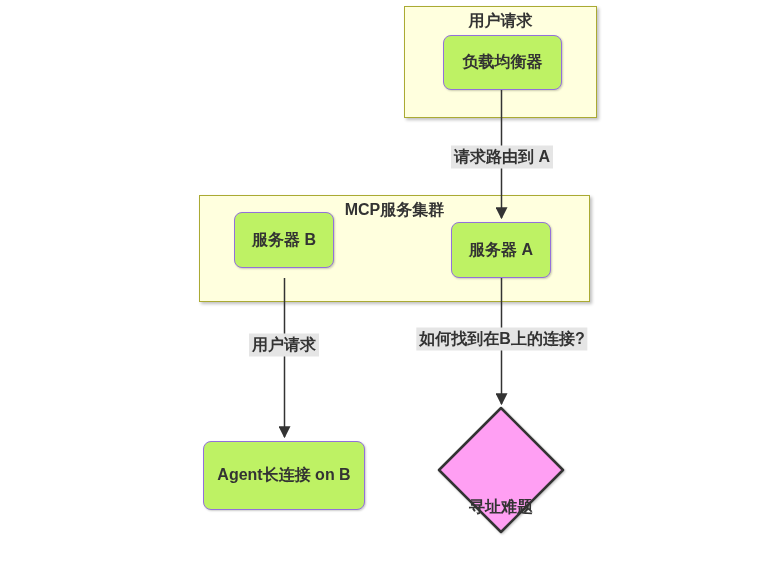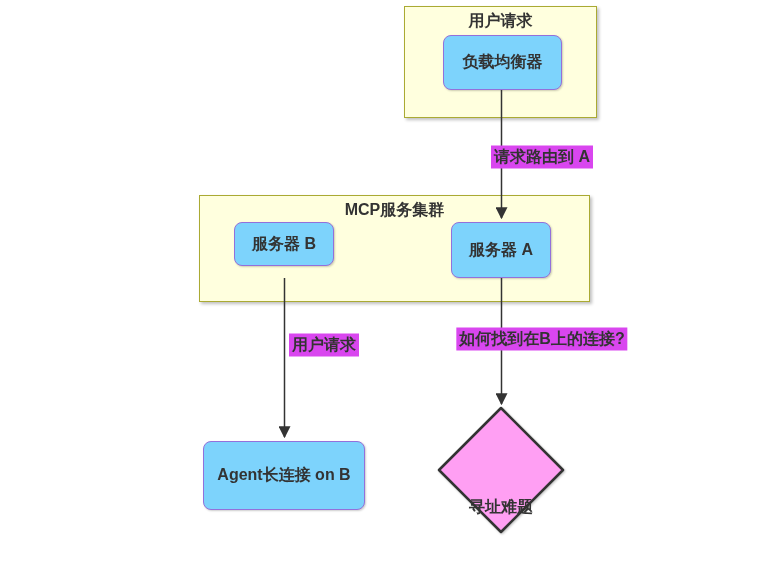--- a/index.html
+++ b/index.html
@@ -26,21 +26,21 @@
     top:4px;left:0;right:0;
     text-align:center;
     font-size:16px;
     font-weight:600;
     color:#333333;
   }
 
   
   .node{
     position:absolute;
-    background:#7dd3fc;
+    background:#bef264;
     border:1.5px solid #9370DB;
     border-radius:8px;
     box-shadow:1px 1px 2px rgba(0,0,0,0.2);
     display:flex;align-items:center;justify-content:center;
     font-size:16px;
     font-weight:600;
     color:#333333;
     z-index:2;
     box-sizing:border-box;
     text-align:center;
@@ -50,28 +50,27 @@
   .edges{
     position:absolute;left:0;top:0;width:760px;height:571px;
     z-index:3;
     pointer-events:none;
   }
 
   
   .edge-label{
     position:absolute;
     transform:translate(-50%,-50%);
-    background:#d946ef;
+    background:#e5e5e5;
     color:#333333;
     font-size:16px;
     font-weight:600;
     padding:1px 3px;
     white-space:nowrap;
     z-index:4;
-    margin-left:40px;
   }
 
   .diamond-label{
     position:absolute;
     left:439px;top:458px;width:124px;
     text-align:center;
     font-size:16px;
     font-weight:600;
     color:#333333;
     z-index:4;
@@ -89,21 +88,21 @@
 
   <div class="cluster" style="left:199px;top:195px;width:391px;height:107px;">
     <div class="cluster-title">MCP服务集群</div>
   </div>
 
 
   <div class="node" style="left:443px;top:35px;width:119px;height:55px;">
     <span>负载均衡器</span>
   </div>
 
-  <div class="node" style="left:234px;top:222px;width:100px;height:44px;">
+  <div class="node" style="left:234px;top:212px;width:100px;height:56px;">
     <span>服务器 B</span>
   </div>
 
   <div class="node" style="left:451px;top:222px;width:100px;height:56px;">
     <span>服务器 A</span>
   </div>
 
   <div class="node" style="left:203px;top:441px;width:162px;height:69px;">
     <span>Agent长连接 on B</span>
   </div>

